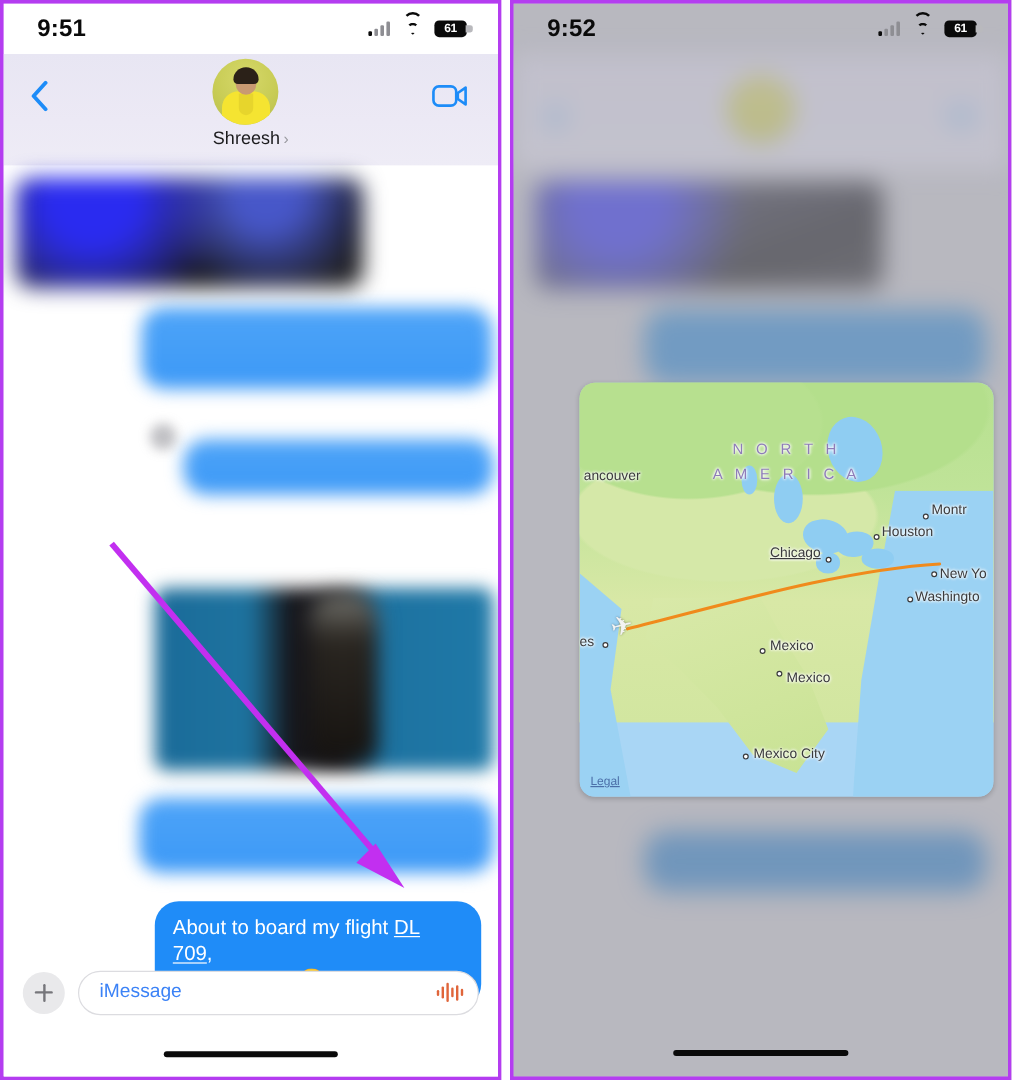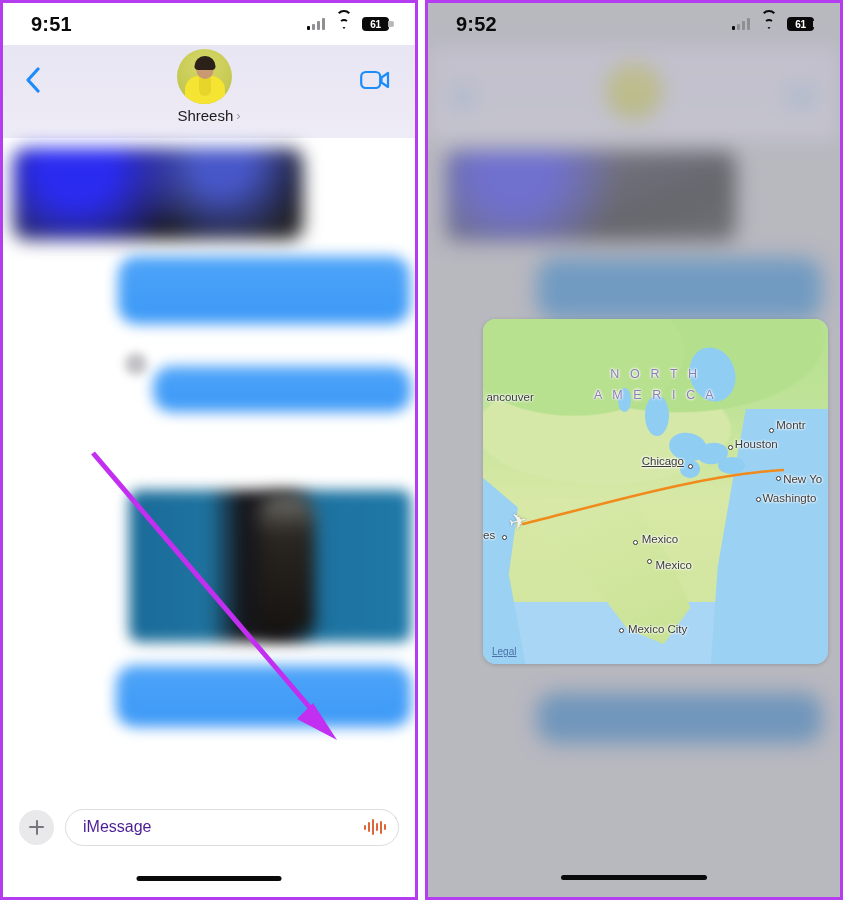--- a/index.html
+++ b/index.html
@@ -166,21 +166,21 @@
     content:""; position:absolute; background:#6e6e73; border-radius:1px;
   }
   .plus-wrap { position:relative; width:35px; height:35px; flex:0 0 auto; }
   .plus-wrap .h { position:absolute; left:10px; top:16.5px; width:15px; height:2px; background:#76767b; border-radius:1px;}
   .plus-wrap .v { position:absolute; left:16.5px; top:10px; width:2px; height:15px; background:#76767b; border-radius:1px;}
   .imsg-field {
     flex:1; height:37px; border:1px solid #dcdce0; border-radius:19px;
     display:flex; align-items:center; justify-content:space-between;
     padding:0 12px 0 17px; background:#fff; cursor:text;
   }
-  .imsg-placeholder { font-size:16px; color:#4c1d95; }
+  .imsg-placeholder { font-size:16px; color:#3b82f6; }
   .audio-wave { display:flex; align-items:center; gap:2px; height:16px; }
   .audio-wave i { display:block; width:2px; background:#e0653a; border-radius:1px; }
   .audio-wave i:nth-child(1){height:5px;} .audio-wave i:nth-child(2){height:10px;}
   .audio-wave i:nth-child(3){height:16px;} .audio-wave i:nth-child(4){height:8px;}
   .audio-wave i:nth-child(5){height:13px;} .audio-wave i:nth-child(6){height:6px;}
 
   .home-ind {
     position:absolute; left:50%; bottom:16px; transform:translateX(-50%);
     width:145px; height:5px; background:#0a0a0a; border-radius:3px;
   }
@@ -333,20 +333,25 @@
 
     <div class="thread">
       <div class="blurimg img-top"></div>
       <div class="bubble-blur bb1"></div>
       <div class="dot-blur"></div>
       <div class="bubble-blur bb2"></div>
       <div class="img-mid blurimg"></div>
       <div class="img-mid-person"></div>
       <div class="bubble-blur bb3"></div>
 
+      <div class="msg-sent">
+        <span>About to board my flight </span><span class="link">DL 709</span><span>,</span><br>
+        <span>see you soon 😁</span>
+        <div class="tail"></div>
+      </div>
       <div class="delivered">Delivered</div>
     </div>
 
     <div class="inputbar">
       <div class="plus-wrap plus-btn">
         <span class="h"></span>
           <span class="v"></span>
       </div>
       <div class="imsg-field">
         <span class="imsg-placeholder">iMessage</span>

